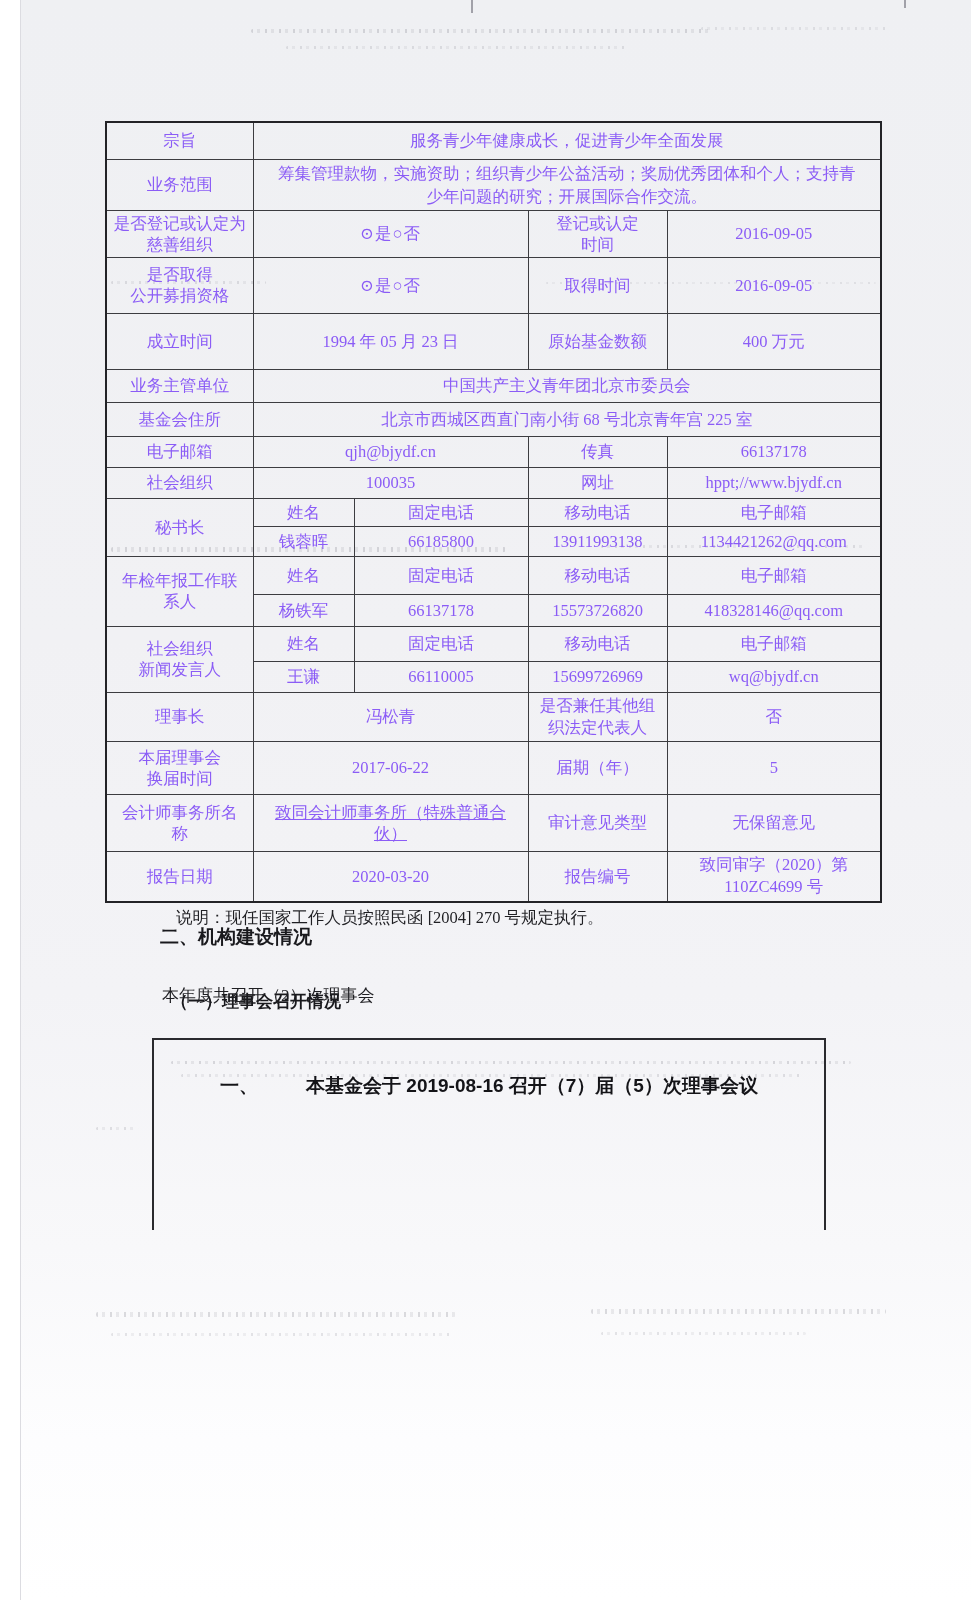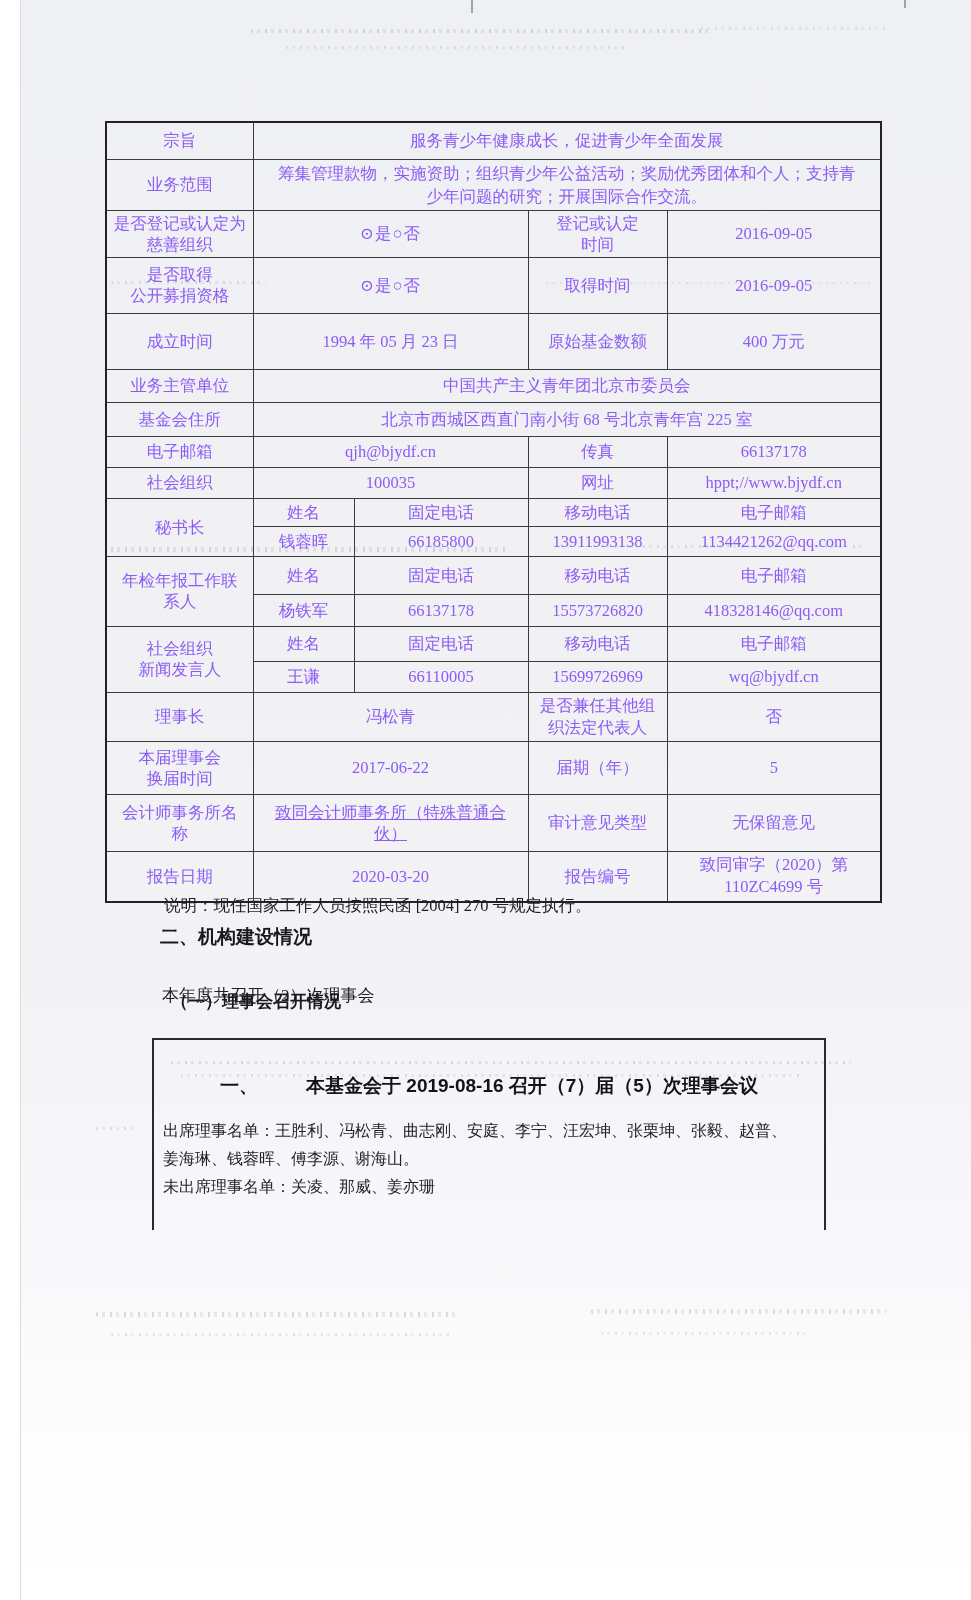--- a/index.html
+++ b/index.html
@@ -32,21 +32,21 @@
   table.info td{
     border:1.4px solid #3c3c40;
     text-align:center;vertical-align:middle;
     padding:2px 6px;white-space:pre-line;
     overflow:hidden;
   }
   td.vl{text-align:left;padding-left:11px;}
   td.vl2{text-align:left;padding-left:3px;text-decoration:underline;}
   .radio{letter-spacing:1px;}
   
-  .note{position:absolute;left:160px;top:891px;font-size:16.5px;margin:4px;}
+  .note{position:absolute;left:160px;top:891px;font-size:16.5px;margin:16px;}
   .h2{
     position:absolute;left:160px;top:924px;margin:0;
     font-family:"Liberation Sans","DejaVu Sans",sans-serif;
     font-size:19px;font-weight:700;color:#19191d;
   }
   .h3{
     position:absolute;left:165px;top:984px;margin:6px;
     font-family:"Liberation Sans","DejaVu Sans",sans-serif;
     font-size:17px;font-weight:700;color:#19191d;
   }
@@ -228,18 +228,13 @@
 
 <h3 class="h3">（一）理事会召开情况</h3>
 
 <p class="count-line">本年度共召开（2）次理事会</p>
 
 <div class="meeting-box">
   <div class="box-title">
     <span>一、</span>
     <span>本基金会于 2019-08-16 召开（7）届（5）次理事会议</span>
   </div>
-  <div class="box-body">
-    <p>出席理事名单：王胜利、冯松青、曲志刚、安庭、李宁、汪宏坤、张栗坤、张毅、赵普、
-姜海琳、钱蓉晖、傅李源、谢海山。</p>
-    <p>未出席理事名单：关凌、那威、姜亦珊</p>
-  </div>
 </div>
 
 </body></html>

